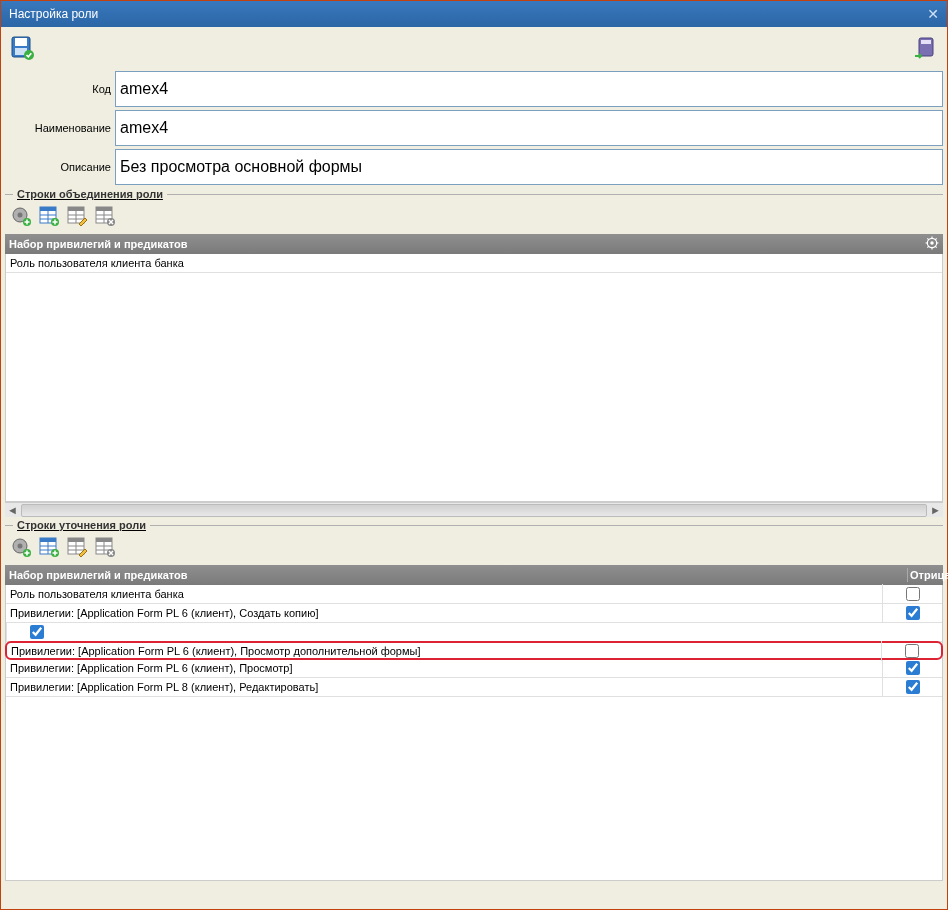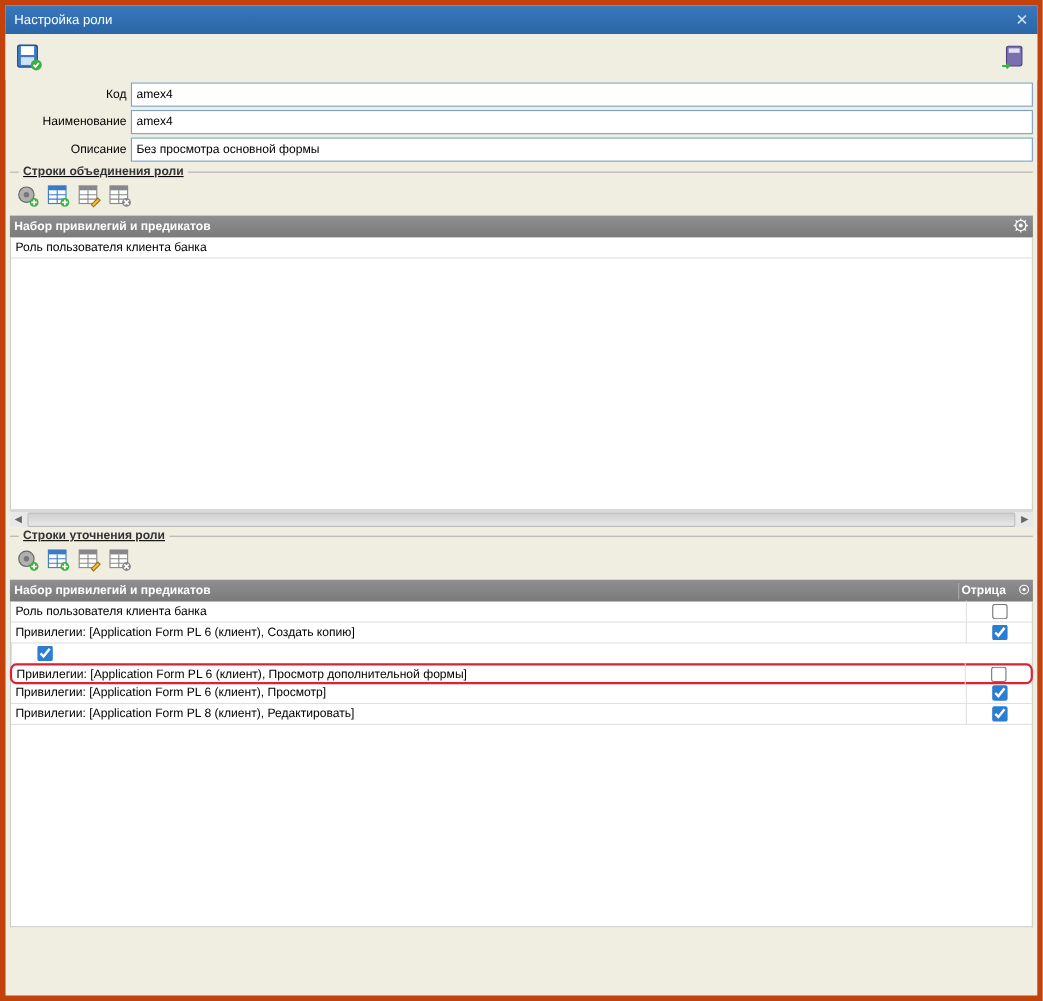--- a/index.html
+++ b/index.html
@@ -1,41 +1,41 @@
 <!DOCTYPE html>
 <html><head>
 <meta charset="utf-8">
 <style>
   * { box-sizing: border-box; }
   html, body { margin: 0; padding: 0; font-family: Arial, Helvetica, sans-serif; font-size: 11px; background: #fff; }
-  .app { width: 948px; height: 910px; border: 5px solid #c2410c; display: flex; flex-direction: column; background: #f0eee0; }
+  .app { width: 948px; height: 910px; border: 1px solid #c2410c; display: flex; flex-direction: column; background: #f0eee0; }
   .titlebar { height: 26px; background: linear-gradient(#3978bd,#2b66a6); color: #fff; display: flex; align-items: center; justify-content: space-between; padding: 0 8px; font-size: 12px; }
   .titlebar .close { color: #cfe1f5; cursor: pointer; font-size: 14px; }
   .toolbar { height: 42px; background: #f0eee0; display: flex; align-items: center; justify-content: space-between; padding: 0 8px; }
   .toolbar svg, .small-tb svg { display: block; }
   .content { flex: 0 0 auto; padding: 2px 4px 4px 4px; }
   .field-row { display: flex; align-items: center; margin-bottom: 3px; }
   .field-label { width: 110px; text-align: right; padding-right: 4px; color: #000; }
-  .field-input { flex: 1; height: 22px; border: 1px solid #7a9fbf; padding: 1px 4px; font-size: 11px; background: #fff; }
+  .field-input { flex: 1; height: 36px; border: 1px solid #7a9fbf; padding: 1px 4px; font-size: 16px; background: #fff; }
   .fieldset-bar { display: flex; align-items: center; margin: 2px 0 2px 0; text-decoration: underline; }
   .fieldset-bar .line { flex: 1; height: 1px; background: #b0b0b0; }
   .fieldset-bar .line-left { width: 8px; height: 1px; background: #b0b0b0; }
   .fieldset-bar .lbl { padding: 0 4px; font-weight: bold; color: #333; }
   .small-tb { display: flex; gap: 4px; padding: 2px 0 6px 4px; }
   .section-header { background: linear-gradient(#8f8f8f,#7a7a7a); color: #fff; height: 20px; display: flex; align-items: center; justify-content: space-between; padding: 0 4px; font-weight: bold; }
   .section-body { background: #fff; border: 1px solid #ccc; border-top: none; }
   .union-body { height: 248px; overflow: hidden; }
   .row-item { padding: 3px 4px; border-bottom: 1px solid #e0e0e0; color: #000; }
   .scrollbar-h { height: 15px; background: #e8e8e8; border-top: 1px solid #ccc; display: flex; align-items: center; }
   .scrollbar-h .arrow { width: 15px; height: 15px; display: flex; align-items: center; justify-content: center; color: #666; }
   .scrollbar-h .track { flex: 1; height: 13px; background: linear-gradient(#d0d0d0,#e8e8e8); border: 1px solid #bbb; border-radius: 2px; margin: 0 1px; }
   .grid { border: 1px solid #ccc; border-top: none; background: #fff; height: 296px; }
   .grid-head { display: flex; background: linear-gradient(#8f8f8f,#7a7a7a); color: #fff; font-weight: bold; height: 20px; align-items: center; }
   .grid-head .col1 { flex: 1; padding: 0 4px; }
-  .grid-head .col2 { width: 68px; display: flex; align-items: center; justify-content: space-between; padding: 0 2px; border-left: 1px solid #aaa; }
+  .grid-head .col2 { width: 36px; display: flex; align-items: center; justify-content: space-between; padding: 0 2px; border-left: 1px solid #aaa; }
   .grid-rows { }
   .grid-row { display: flex; align-items: center; height: 19px; border-bottom: 1px solid #e0e0e0; }
   .grid-row .c1 { flex: 1; padding: 0 4px; overflow: hidden; white-space: nowrap; }
   .grid-row .c2 { width: 60px; display: flex; align-items: center; justify-content: center; border-left: 1px solid #e0e0e0; }
   .highlight { border: 2px solid #d23; border-radius: 6px; margin: -1px; position: relative; z-index: 2; }
   input[type=checkbox] { width: 14px; height: 14px; accent-color: #2b7cd3; }
   .gear-white { color: #eee; }
 </style>
 </head>
 <body>

